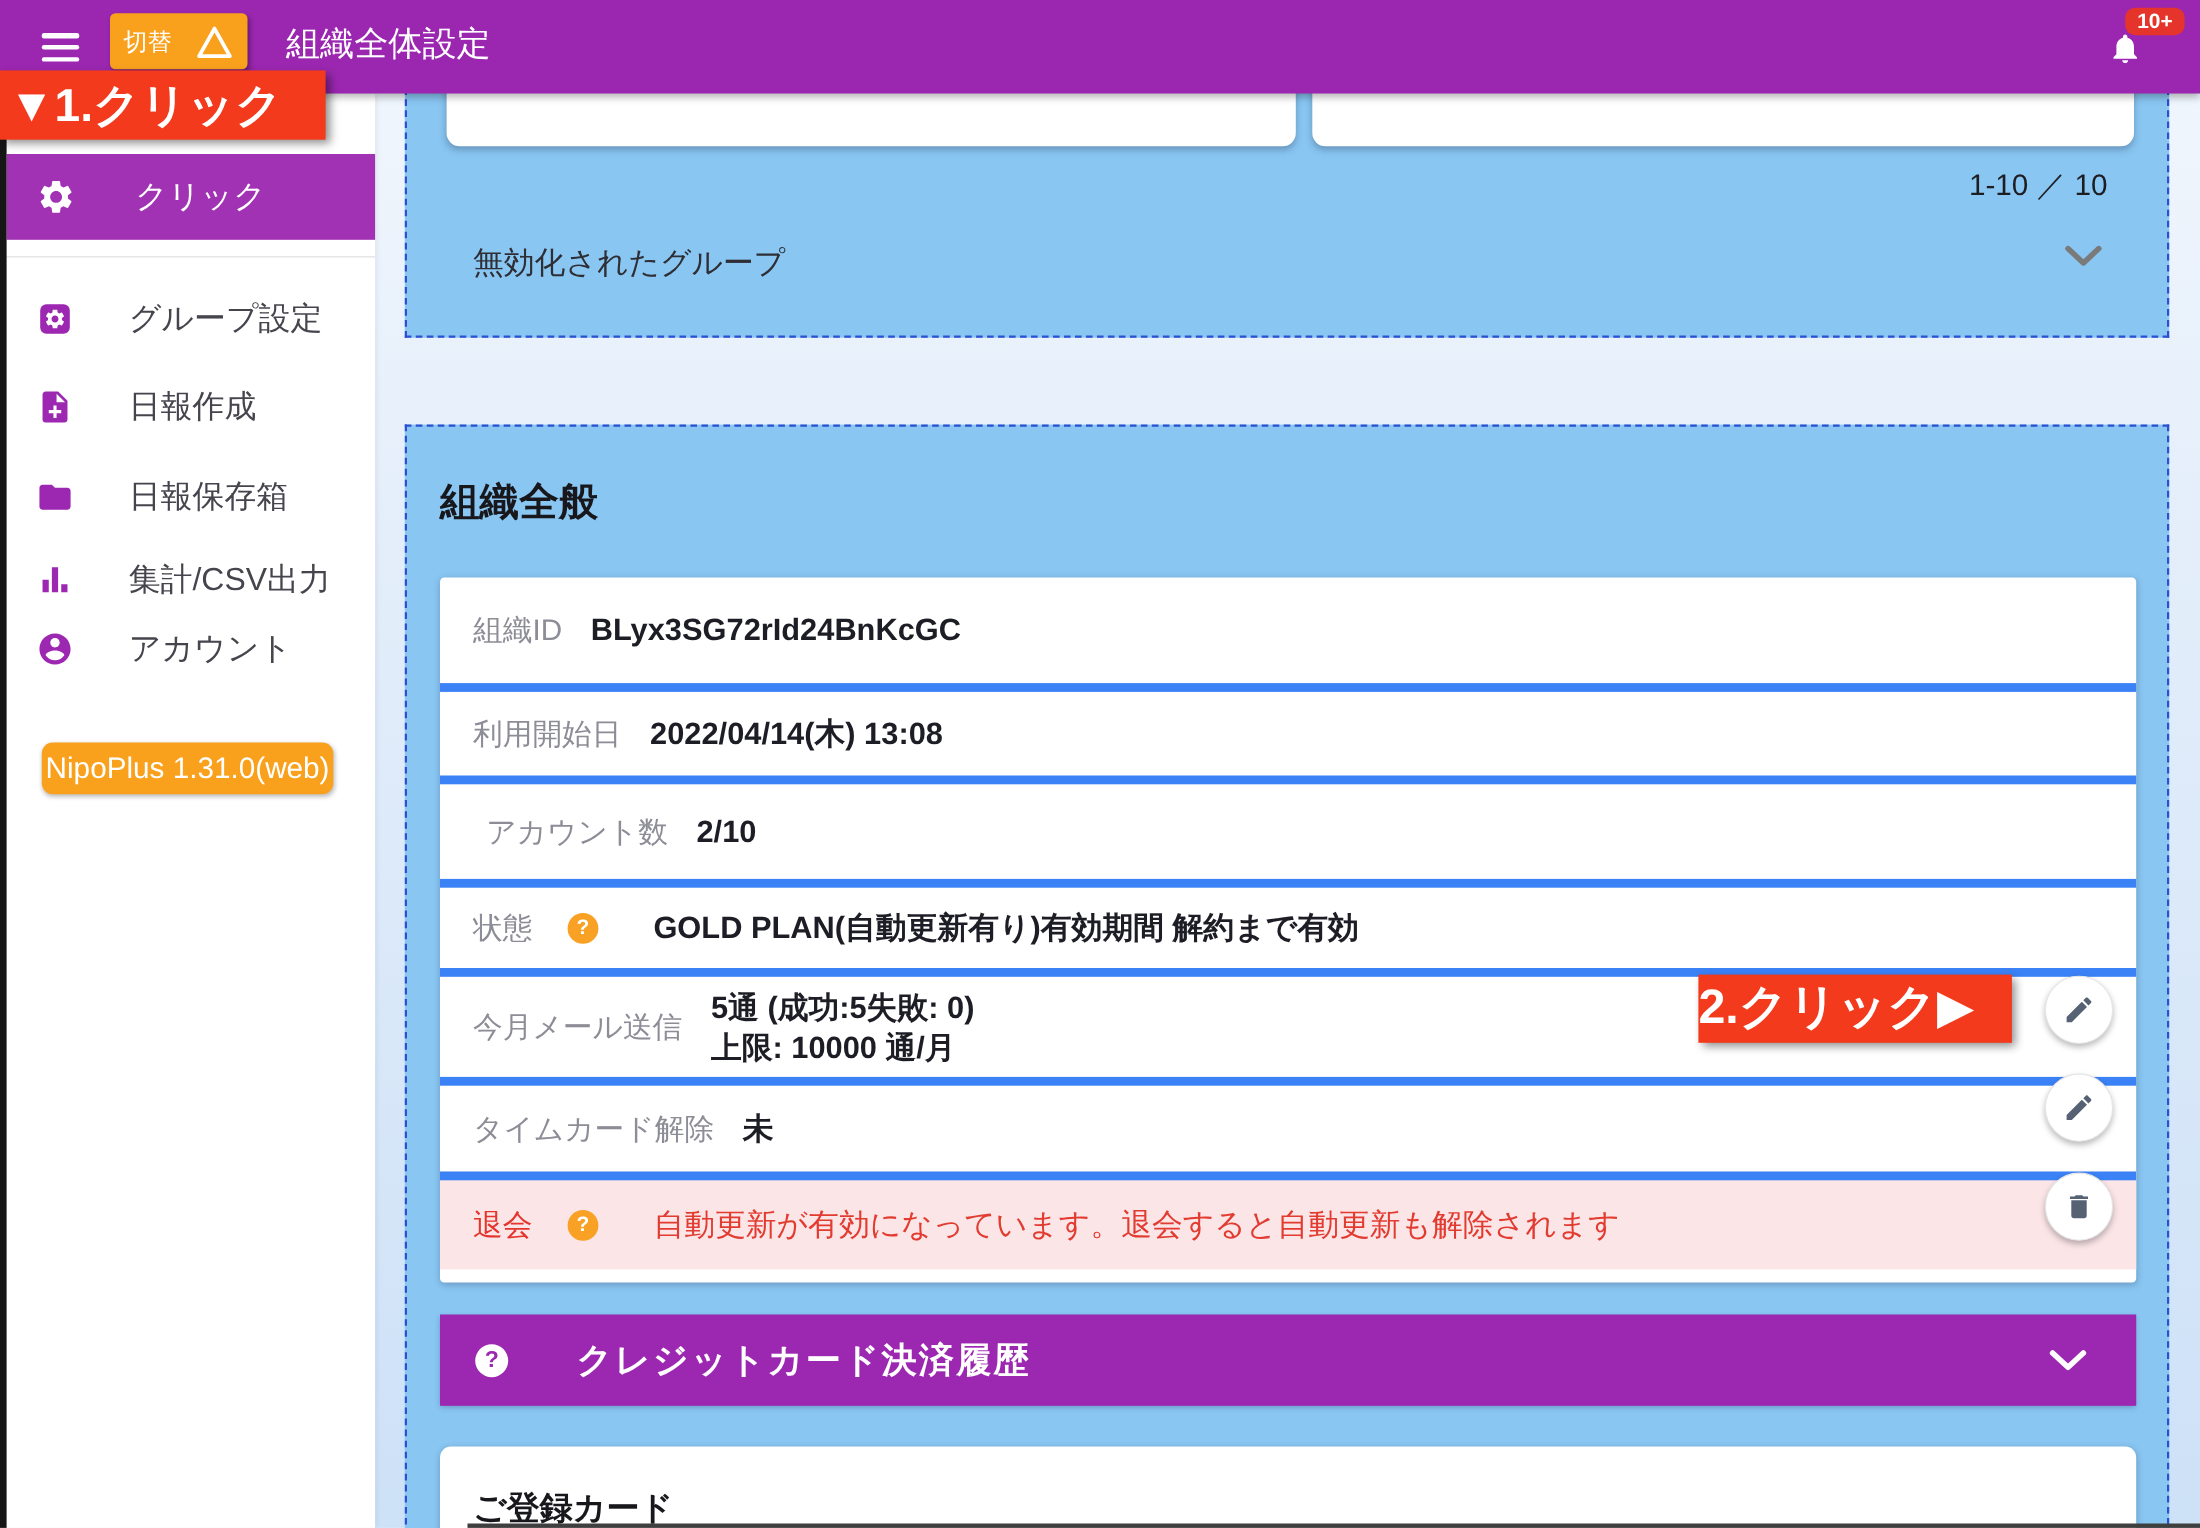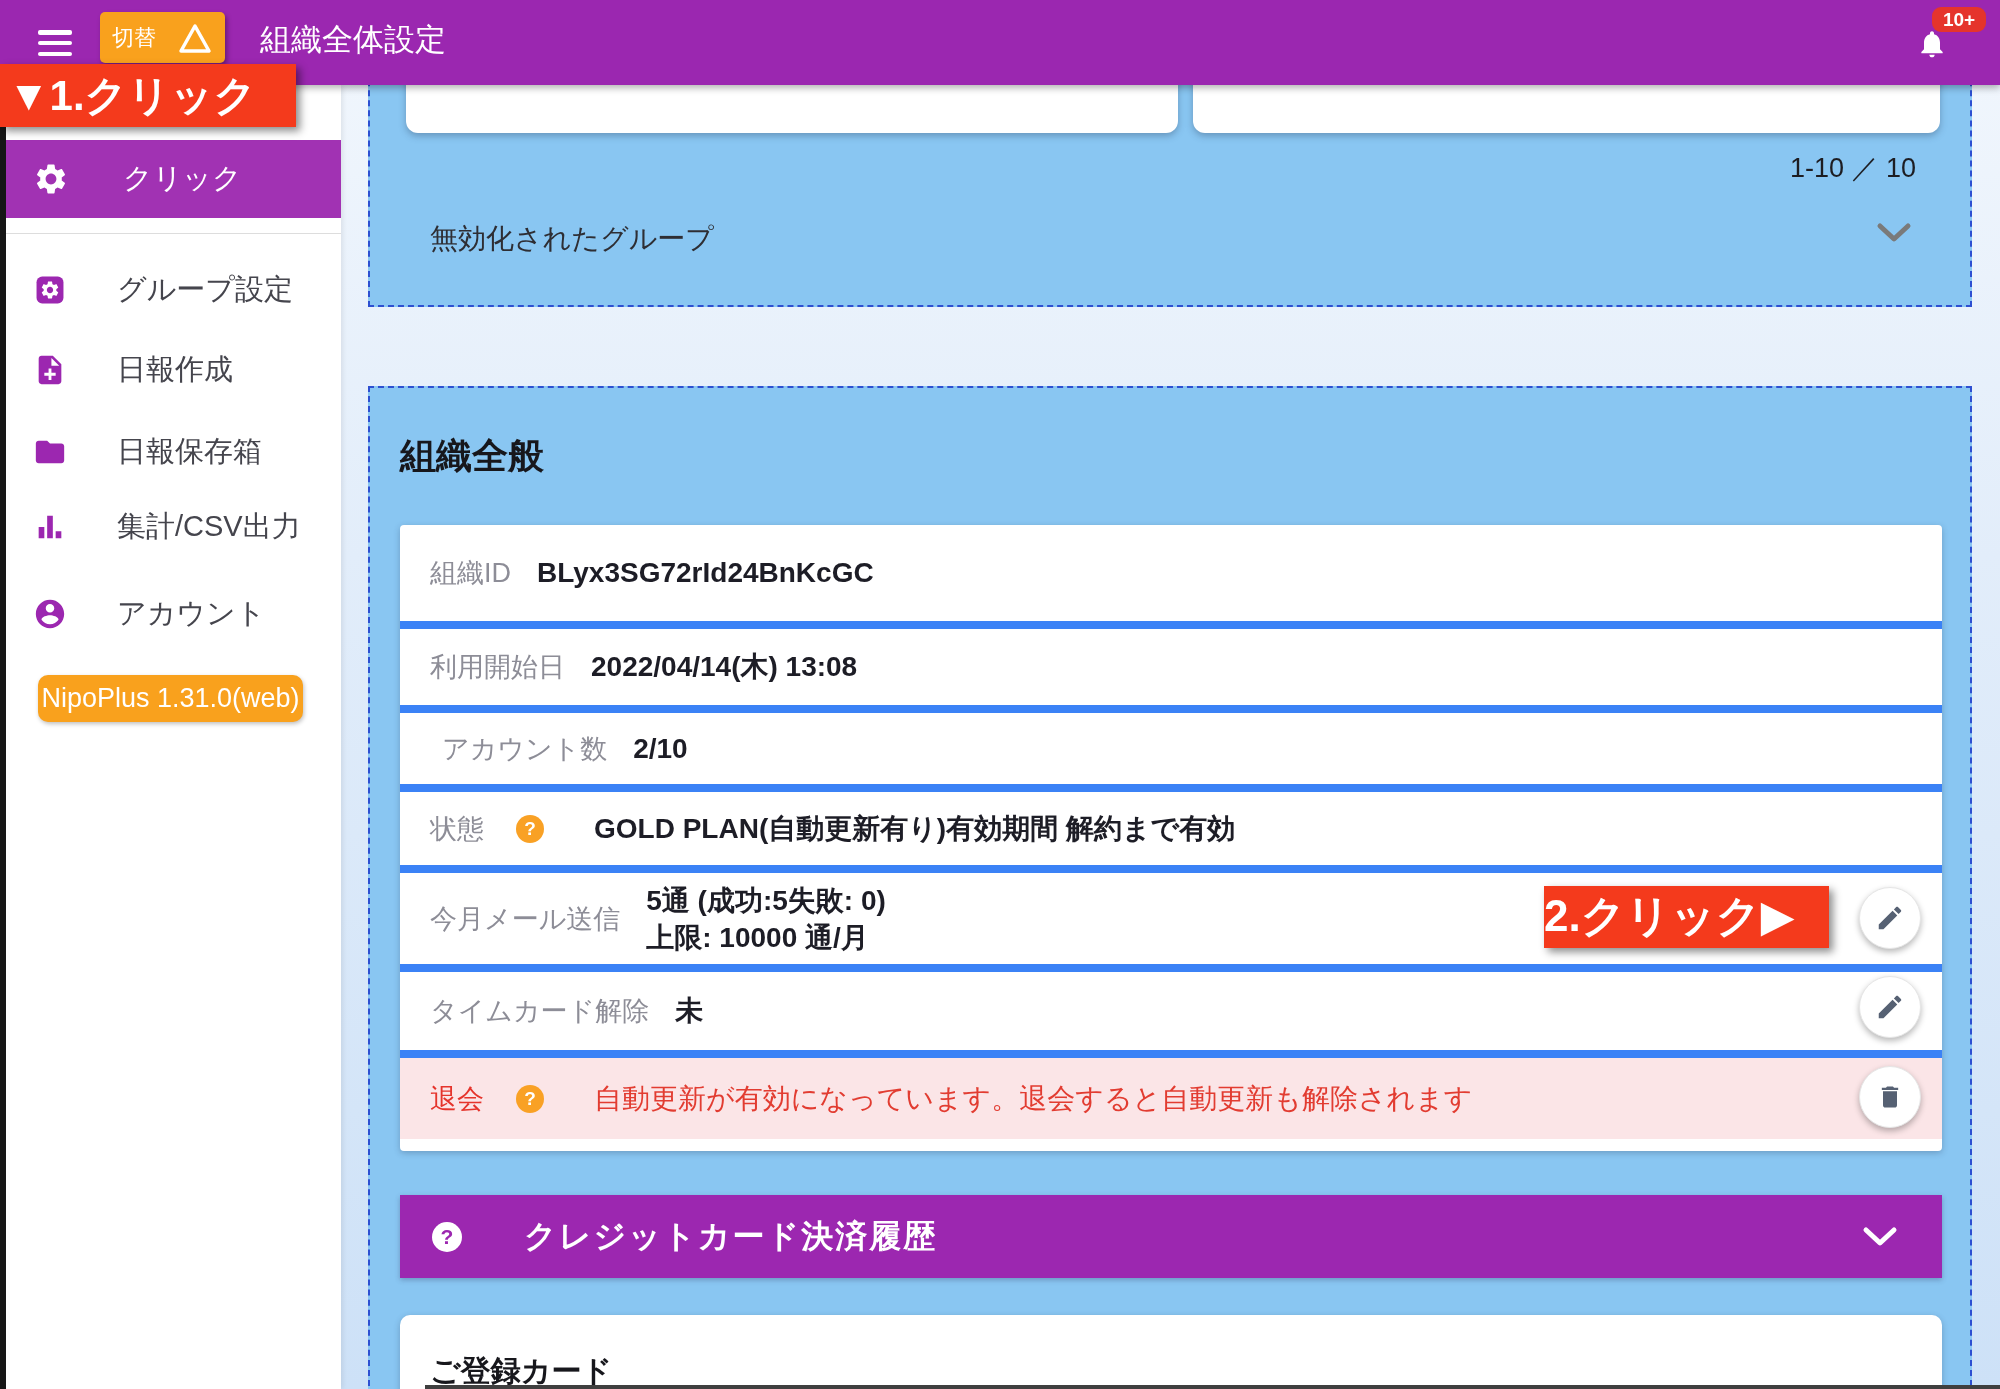--- a/index.html
+++ b/index.html
@@ -21,21 +21,21 @@
   #top-card-2 { left:823px; width:747px; }
   .pagination { position:absolute; right:54px; top:150px; font-size:27px; color:#1d1d22; }
   .disabled-groups-label { position:absolute; left:60px; top:220px; font-size:28px; color:#2e2e34; }
   .chevron-gray { position:absolute; right:58px; top:222px; }
 
   
   .org-title { position:absolute; left:30px; top:44px; font-size:36px; font-weight:bold; color:#17171c; }
   .org-card { position:absolute; left:30px; top:137px; width:1542px; background:#fff; border-radius:4px; box-shadow:0 2px 6px rgba(40,60,90,.3); }
   .row { display:flex; align-items:center; padding-left:30px; gap:26px; position:relative; }
   .row + .row { border-top:8px solid #3b82f6; }
-  .r1{height:96px;} .r2{height:84px;} .r3{height:79px;padding-left:42px;} .r4{height:81px;} .r5{height:99px;} .r6{height:86px;} .r7{height:89px;}
+  .r1{height:96px;} .r2{height:84px;} .r3{height:94px;padding-left:42px;} .r4{height:81px;} .r5{height:99px;} .r6{height:86px;} .r7{height:89px;}
   .card-bottom-pad { height:12px; }
   .row-label { font-size:27px; color:#8d8d97; white-space:nowrap; }
   .row-value { font-size:28px; font-weight:bold; color:#1d1d26; white-space:nowrap; }
   .after-icon { margin-left:24px; }
   .value-multiline { line-height:37px; }
   .help-badge { width:28px; height:28px; border-radius:50%; background:#f9a125; color:#fff; font-size:19px; font-weight:bold;
                 display:flex; align-items:center; justify-content:center; margin-left:6px; flex:0 0 auto; }
   .row-danger { background:#fbe5e7; }
   .row-danger .row-label { color:#e5342c; }
   .danger-message { font-size:28px; color:#e23c31; white-space:nowrap; }
@@ -234,21 +234,21 @@
 
     <div class="nav-item" style="top:412px;">
       <span class="nav-icon">
         <svg width="34" height="34" viewBox="0 0 24 24" fill="#9c27b0">
             <path d="M4 12h4v8H4zM10 4h4v16h-4zM16 15h4v5h-4z"></path>
           </svg>
       </span>
       <span class="nav-label">集計/CSV出力</span>
     </div>
 
-    <div class="nav-item" style="top:499px;text-align:center;">
+    <div class="nav-item" style="top:475px;text-align:center;">
       <span class="nav-icon">
         <svg width="34" height="34" viewBox="0 0 24 24" fill="#9c27b0">
             <path d="M12 2C6.48 2 2 6.48 2 12s4.48 10 10 10 10-4.48 10-10S17.52 2 12 2zm0 3c1.66 0 3 1.34 3 3s-1.34 3-3 3-3-1.34-3-3 1.34-3 3-3zm0 14.2c-2.5 0-4.71-1.28-6-3.22.03-1.99 4-3.08 6-3.08 1.99 0 5.97 1.09 6 3.08-1.29 1.94-3.5 3.22-6 3.22z"></path>
           </svg>
       </span>
       <span class="nav-label">アカウント</span>
     </div>
 
     <div class="version-pill">NipoPlus 1.31.0(web)</div>
   </div>

